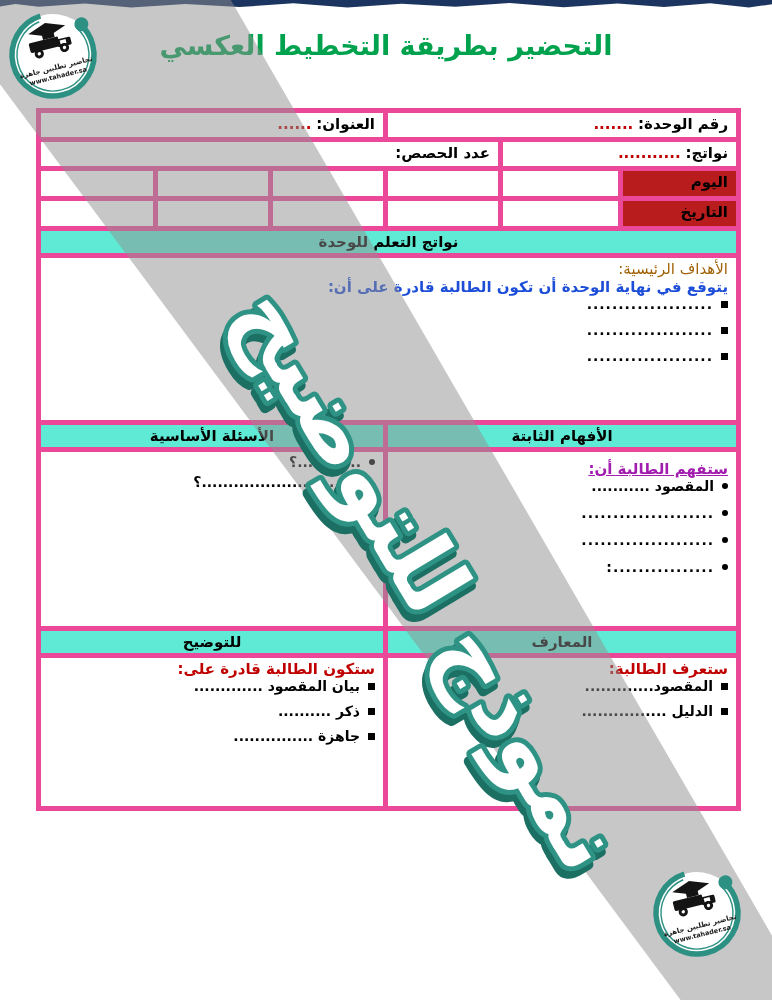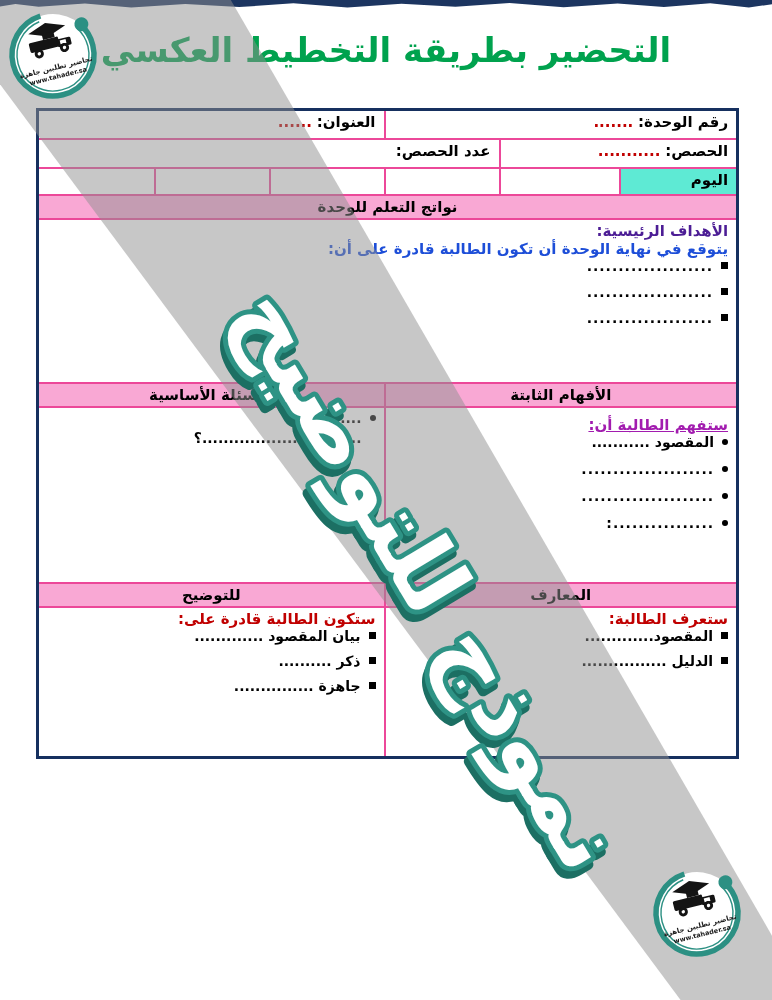--- a/index.html
+++ b/index.html
@@ -6,35 +6,35 @@
   body{width:772px;height:1000px;position:relative;background:#ffffff;
        font-family:"DejaVu Sans", sans-serif;overflow:hidden;direction:rtl;}
   .page{position:absolute;inset:0;}
 
   
   .navy-bar{position:absolute;top:0;left:0;width:772px;height:8px;background:#1c3560;
     clip-path:polygon(0 0,100% 0,100% 52%,97% 95%,92% 40%,86% 88%,80% 45%,73% 92%,66% 38%,59% 85%,
                       52% 48%,45% 95%,38% 42%,31% 88%,24% 50%,17% 95%,11% 45%,5% 85%,2% 50%,0 80%);}
 
   .page-title{position:absolute;top:30px;left:0;right:0;text-align:center;
-    font-size:34px;font-weight:bold;color:#00a24e;}
+    font-size:27px;font-weight:bold;color:#00a24e;}
 
   table.main{position:absolute;top:108px;left:36px;width:700px;border-collapse:collapse;
     table-layout:fixed;border:3px solid #16305f;}
-  table.main td{border:2px solid #ec4899;padding:2px 8px;font-size:15px;color:#000;
+  table.main td{border:5px solid #ec4899;padding:2px 8px;font-size:15px;color:#000;
     vertical-align:top;overflow:hidden;}
   .lbl{font-weight:bold;}
   .dots-red{color:#c00000;font-weight:bold;letter-spacing:1px;}
-  .hdr-cell{background:#f9a8d4;text-align:center;font-weight:bold;padding:1px 4px;margin-top:48px;}
+  .hdr-cell{background:#5eead4;text-align:center;font-weight:bold;padding:1px 4px;margin-top:48px;}
   .mini-cell{height:21px;padding:0 6px;font-size:14px;}
-  .day-lbl{background:#5eead4;font-weight:bold;}
+  .day-lbl{background:#b91c1c;font-weight:bold;}
   .bigidea-cell{height:37px;padding-top:9px;}
 
   .obj-cell{height:158px;}
-  .obj-head{color:#4c1d95;font-weight:bold;}
+  .obj-head{color:#a16207;font-weight:normal;}
   .obj-intro{color:#1d4ed8;font-weight:bold;}
   ul.blist{list-style:none;margin:0;padding:0;}
   ul.blist li{display:flex;align-items:center;gap:8px;font-weight:bold;letter-spacing:1px;font-size:14px;}
   .sq{width:7px;height:7px;background:#000;flex:0 0 auto;}
   .rd{width:6px;height:6px;border-radius:50%;background:#000;flex:0 0 auto;}
   .obj-list{margin-top:30px;padding-right:10px;}
   .obj-list li{margin-bottom:10px;}
 
   .und-cell,.q-cell{height:170px;}
   .und-head{color:#a21caf;font-weight:bold;text-decoration:underline;padding-top:6px;}
@@ -79,29 +79,37 @@
         <span class="lbl">رقم الوحدة:</span>
         <span class="dots-red">.......</span>
       </td>
       <td colspan="3">
         <span class="lbl">العنوان:</span>
         <span class="dots-red">......</span>
       </td>
     </tr>
     <tr style="height:29px">
       <td colspan="2">
-        <span class="lbl">الحصص:</span>
+        <span class="lbl">نواتج:</span>
         <span class="dots-red">...........</span>
       </td>
       <td colspan="4">
         <span class="lbl">عدد الحصص:</span>
       </td>
     </tr>
     <tr style="height:21px">
       <td class="mini-cell day-lbl">اليوم</td>
+      <td class="mini-cell"></td>
+      <td class="mini-cell"></td>
+      <td class="mini-cell"></td>
+      <td class="mini-cell"></td>
+      <td class="mini-cell"></td>
+    </tr>
+    <tr style="height:21px">
+      <td class="mini-cell day-lbl">التاريخ</td>
       <td class="mini-cell"></td>
       <td class="mini-cell"></td>
       <td class="mini-cell"></td>
       <td class="mini-cell"></td>
       <td class="mini-cell"></td>
     </tr>
     <tr style="height:22px">
       <td colspan="6" class="hdr-cell">نواتج التعلم للوحدة</td>
     </tr>
     <tr>

